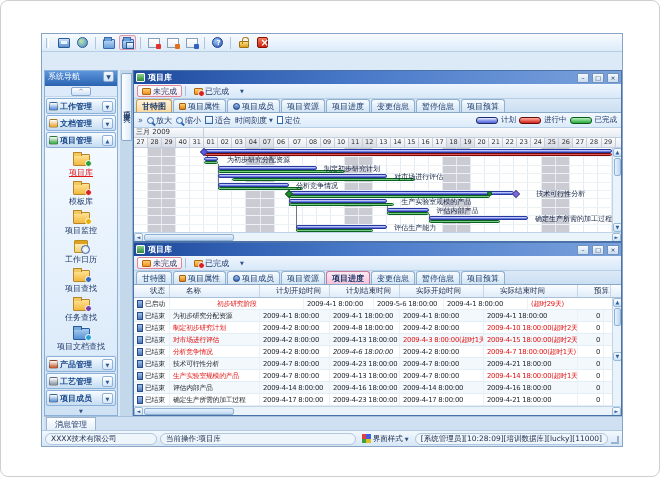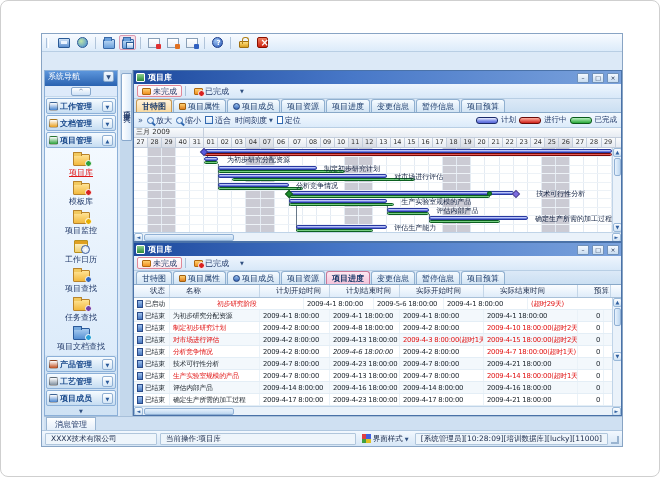--- a/index.html
+++ b/index.html
@@ -131,21 +131,21 @@
 .tr:nth-child(even){background:#f3f8fc}
 .td{flex:none;display:flex;align-items:center;padding:0 3px;border-right:1px solid #eaf2f8;overflow:hidden;white-space:nowrap;color:#202830}
 .td.red{color:#e01010}
 .td.num{justify-content:flex-end}
 .doc-ic{flex:none;width:6px;height:8px;background:linear-gradient(#9cc0ec,#4878c0);border:1px solid #2a4a88;margin-right:2px}
 .tvscroll{position:absolute;right:0;top:0;bottom:0;width:9px;background:#eaf2fa;border-left:1px solid #c0d4e8;display:flex;flex-direction:column}
 
 .msgstrip{position:absolute;left:2px;top:382px;width:578px;height:14px;background:#cfe0f2;border-top:1px solid #a8c0da;display:flex;align-items:flex-end}
 .msgtab{margin-left:2px;height:13px;padding:0 8px;background:linear-gradient(#ffffff,#e4eefa);border:1px solid #98b4d2;border-bottom:none;font-size:8px;color:#203868;display:flex;align-items:center}
 .statusbar{position:absolute;left:0;bottom:0;width:100%;height:16px;background:linear-gradient(#f2f8fe,#d6e6f6);border-top:1px solid #b0c8e0;display:flex;align-items:center;gap:3px;padding:0 3px;font-size:7.5px;color:#203050}
-.sb-cell{height:12px;display:flex;align-items:center;padding:0 5px;border:1px solid #b0c6dc;background:#eef5fb;border-radius:1px;white-space:nowrap;overflow:hidden}
+.sb-cell{height:12px;display:flex;align-items:center;padding:0 5px;border:1px solid #b0c6dc;background:#eef5fb;border-radius:6px;white-space:nowrap;overflow:hidden}
 .sb-cell.company{width:112px;flex:none}
 .sb-cell.op{flex:1}
 .style-btn{flex:none;display:flex;align-items:center;gap:2px;padding:0 3px;height:12px}
 .style-ic{width:9px;height:9px;display:grid;grid-template-columns:1fr 1fr}
 .style-ic i{display:block}
 .style-ic i:nth-child(1){background:#e04040}.style-ic i:nth-child(2){background:#4060e0}
 .style-ic i:nth-child(3){background:#40a040}.style-ic i:nth-child(4){background:#e0c020}
 .sb-cell.session{flex:none}
 .gripbr{width:8px;height:8px;border-right:2px solid #9ab4d0;border-bottom:2px solid #9ab4d0;align-self:flex-end;margin-bottom:2px}
 </style>

